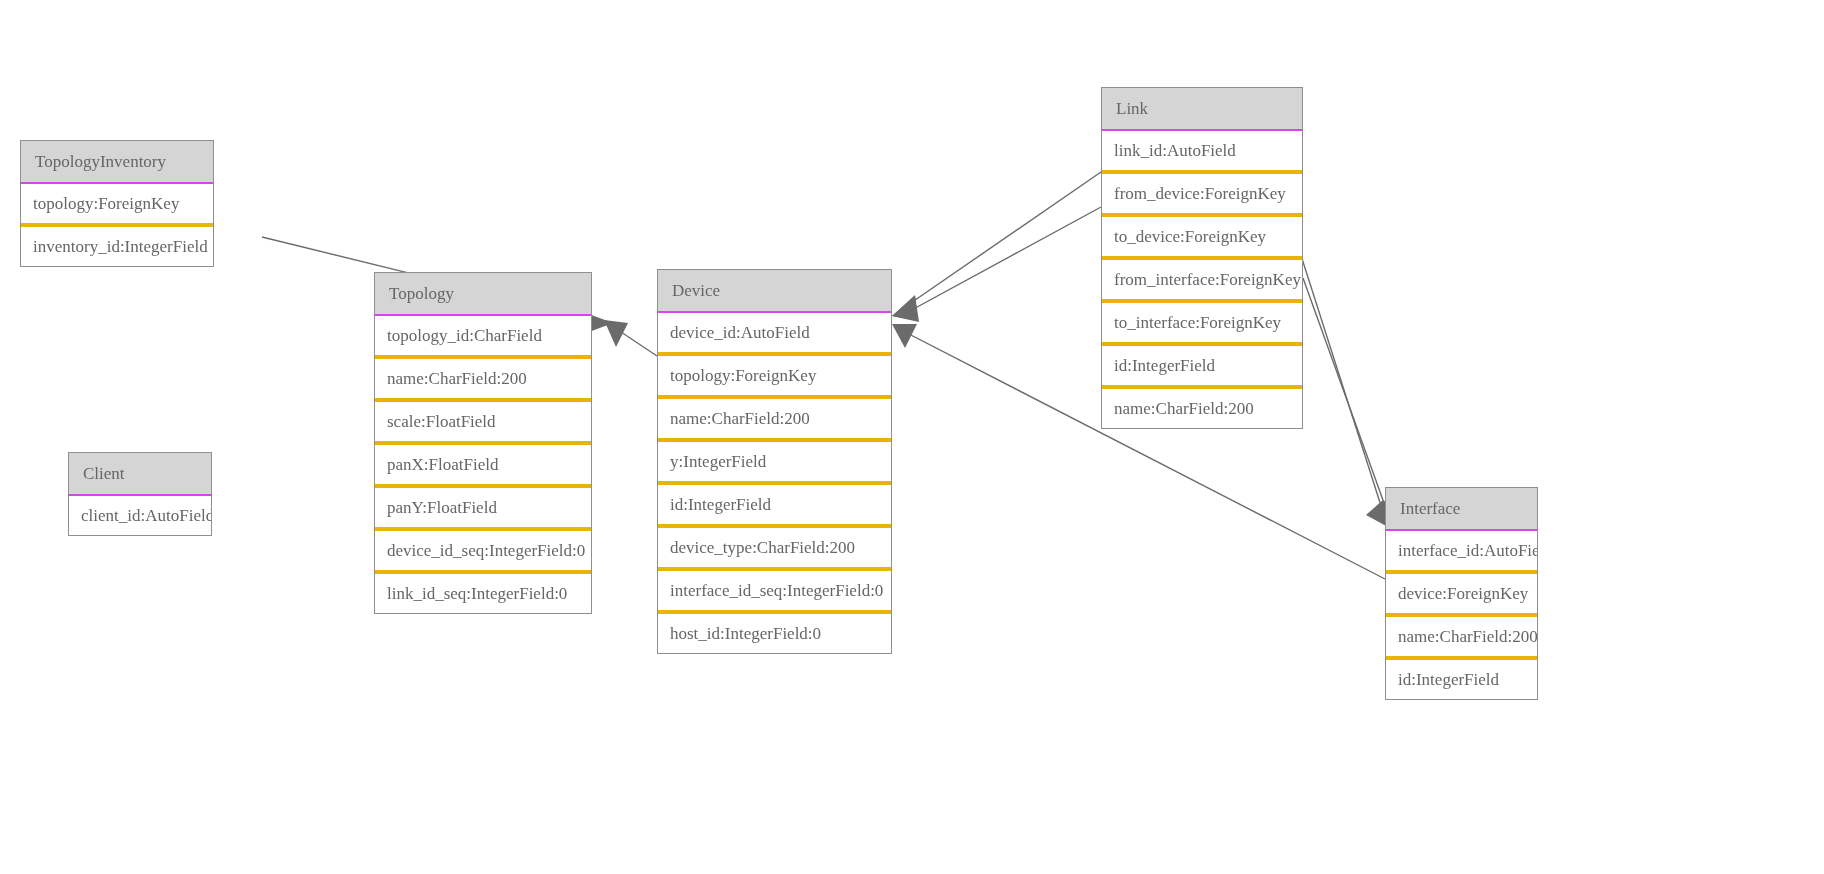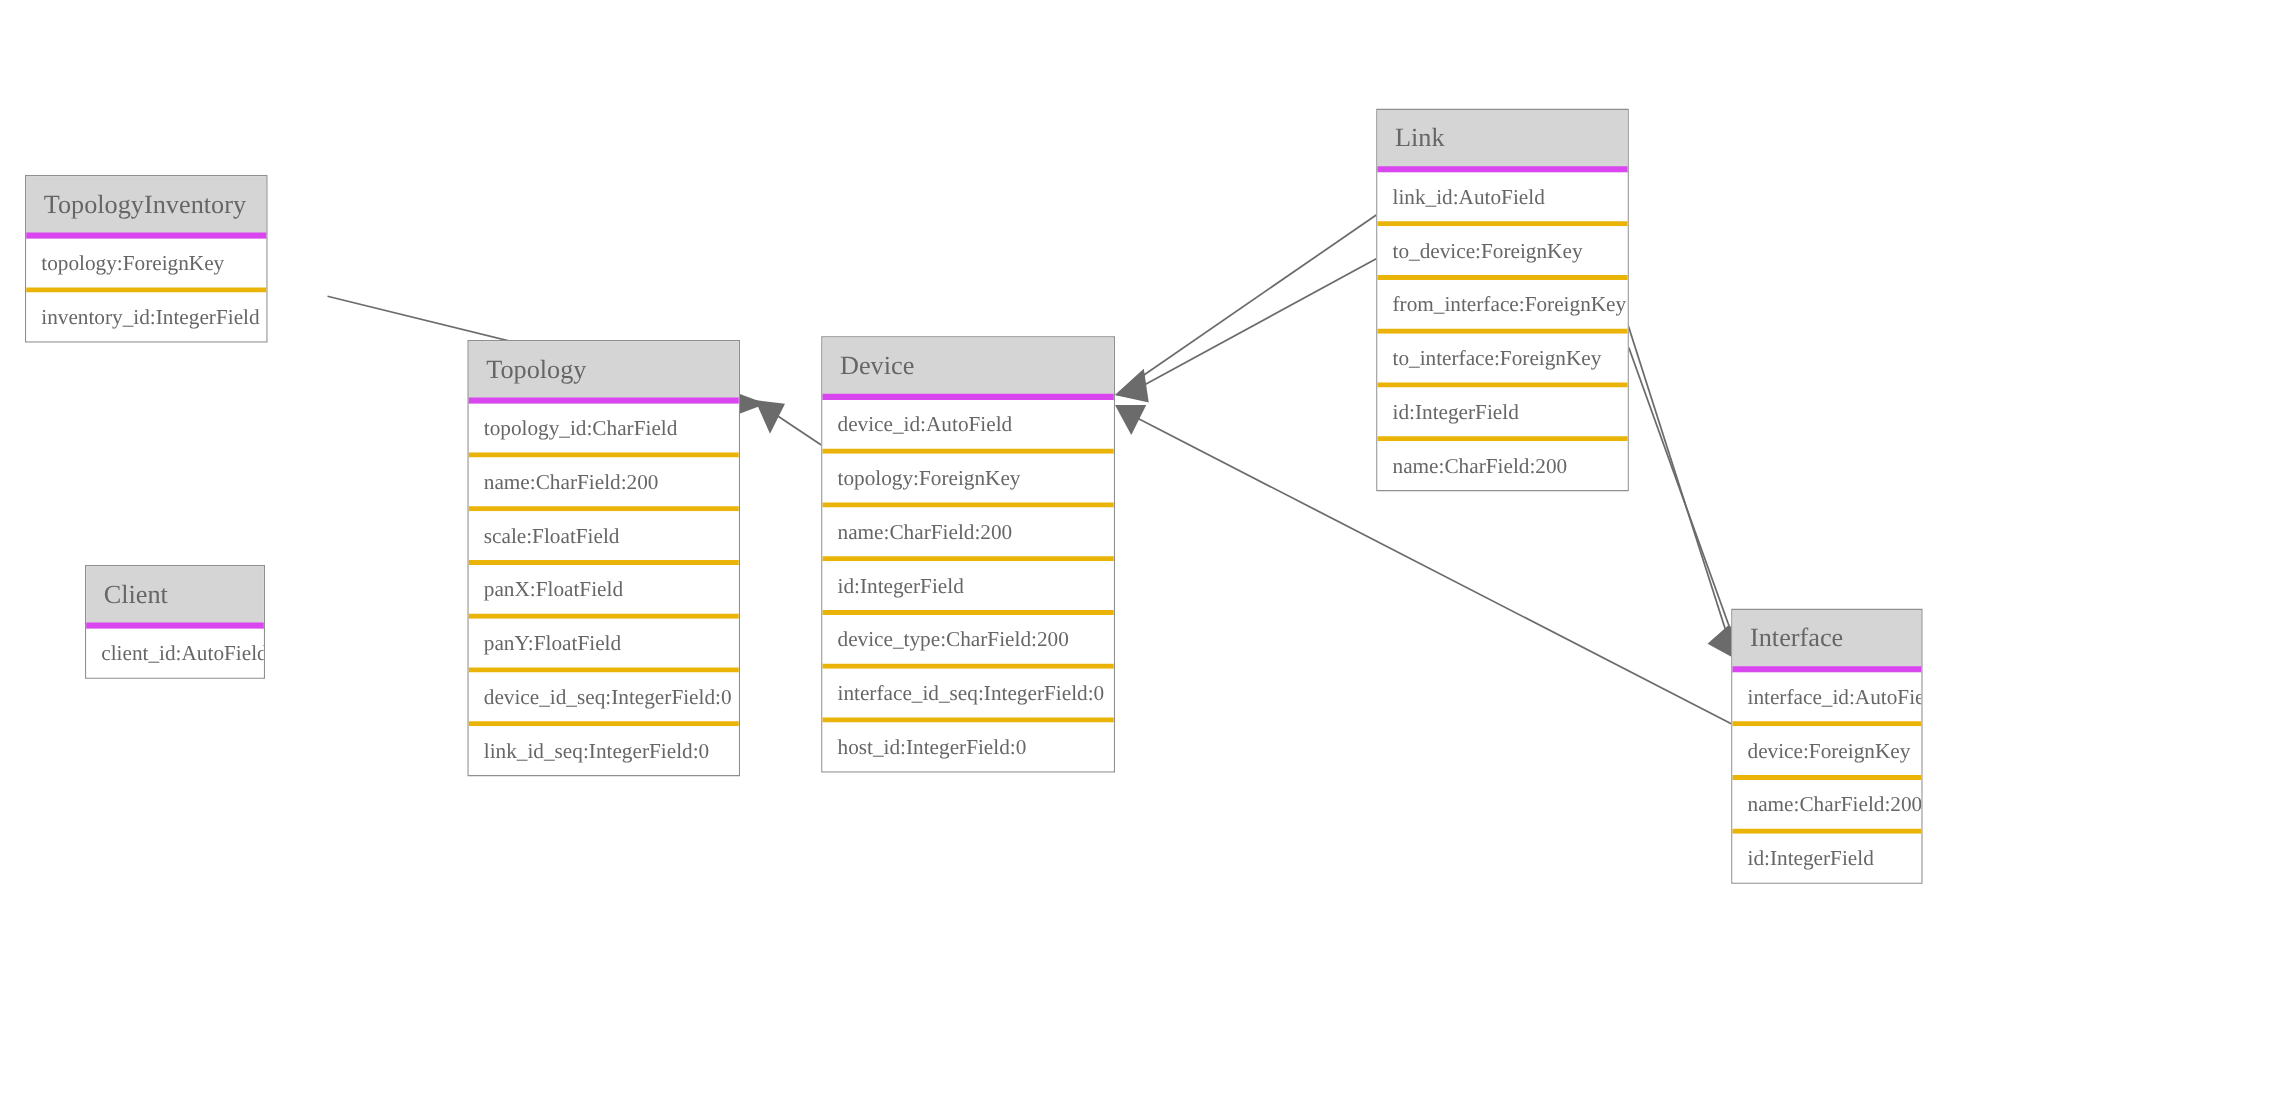--- a/index.html
+++ b/index.html
@@ -29,23 +29,23 @@
   .entity {
     position: absolute;
     box-sizing: border-box;
     border: 1px solid #8f8f8f;
     background: #ffffff;
     z-index: 2;
   }
   .entity-header {
     box-sizing: border-box;
     background: #d5d5d5;
-    border-bottom: 5px solid #d946ef;
+    border-bottom: 2px solid #d946ef;
     color: #666666;
-    font-size: 21px;
+    font-size: 17px;
     line-height: 1;
     padding: 12px 0 12px 14px;
     white-space: nowrap;
     overflow: hidden;
   }
   .entity-field {
     box-sizing: border-box;
     border-bottom: 4px solid #eab308;
     color: #666666;
     font-size: 17px;
@@ -122,29 +122,31 @@
     <div class="entity-field">panY:FloatField</div>
     <div class="entity-field">device_id_seq:IntegerField:0</div>
     <div class="entity-field">link_id_seq:IntegerField:0</div>
   </div>
 
   <div class="entity" style="left:657px; top:269px; width:235px;">
     <div class="entity-header">Device</div>
     <div class="entity-field">device_id:AutoField</div>
     <div class="entity-field">topology:ForeignKey</div>
     <div class="entity-field">name:CharField:200</div>
+    <div class="entity-field">y:IntegerField</div>
     <div class="entity-field">id:IntegerField</div>
     <div class="entity-field">device_type:CharField:200</div>
     <div class="entity-field">interface_id_seq:IntegerField:0</div>
     <div class="entity-field">host_id:IntegerField:0</div>
   </div>
 
   <div class="entity" style="left:1101px; top:87px; width:202px;">
     <div class="entity-header">Link</div>
     <div class="entity-field">link_id:AutoField</div>
+    <div class="entity-field">from_device:ForeignKey</div>
     <div class="entity-field">to_device:ForeignKey</div>
     <div class="entity-field">from_interface:ForeignKey</div>
     <div class="entity-field">to_interface:ForeignKey</div>
     <div class="entity-field">id:IntegerField</div>
     <div class="entity-field">name:CharField:200</div>
   </div>
 
   <div class="entity" style="left:1385px; top:487px; width:153px;">
     <div class="entity-header">Interface</div>
     <div class="entity-field">interface_id:AutoField</div>

